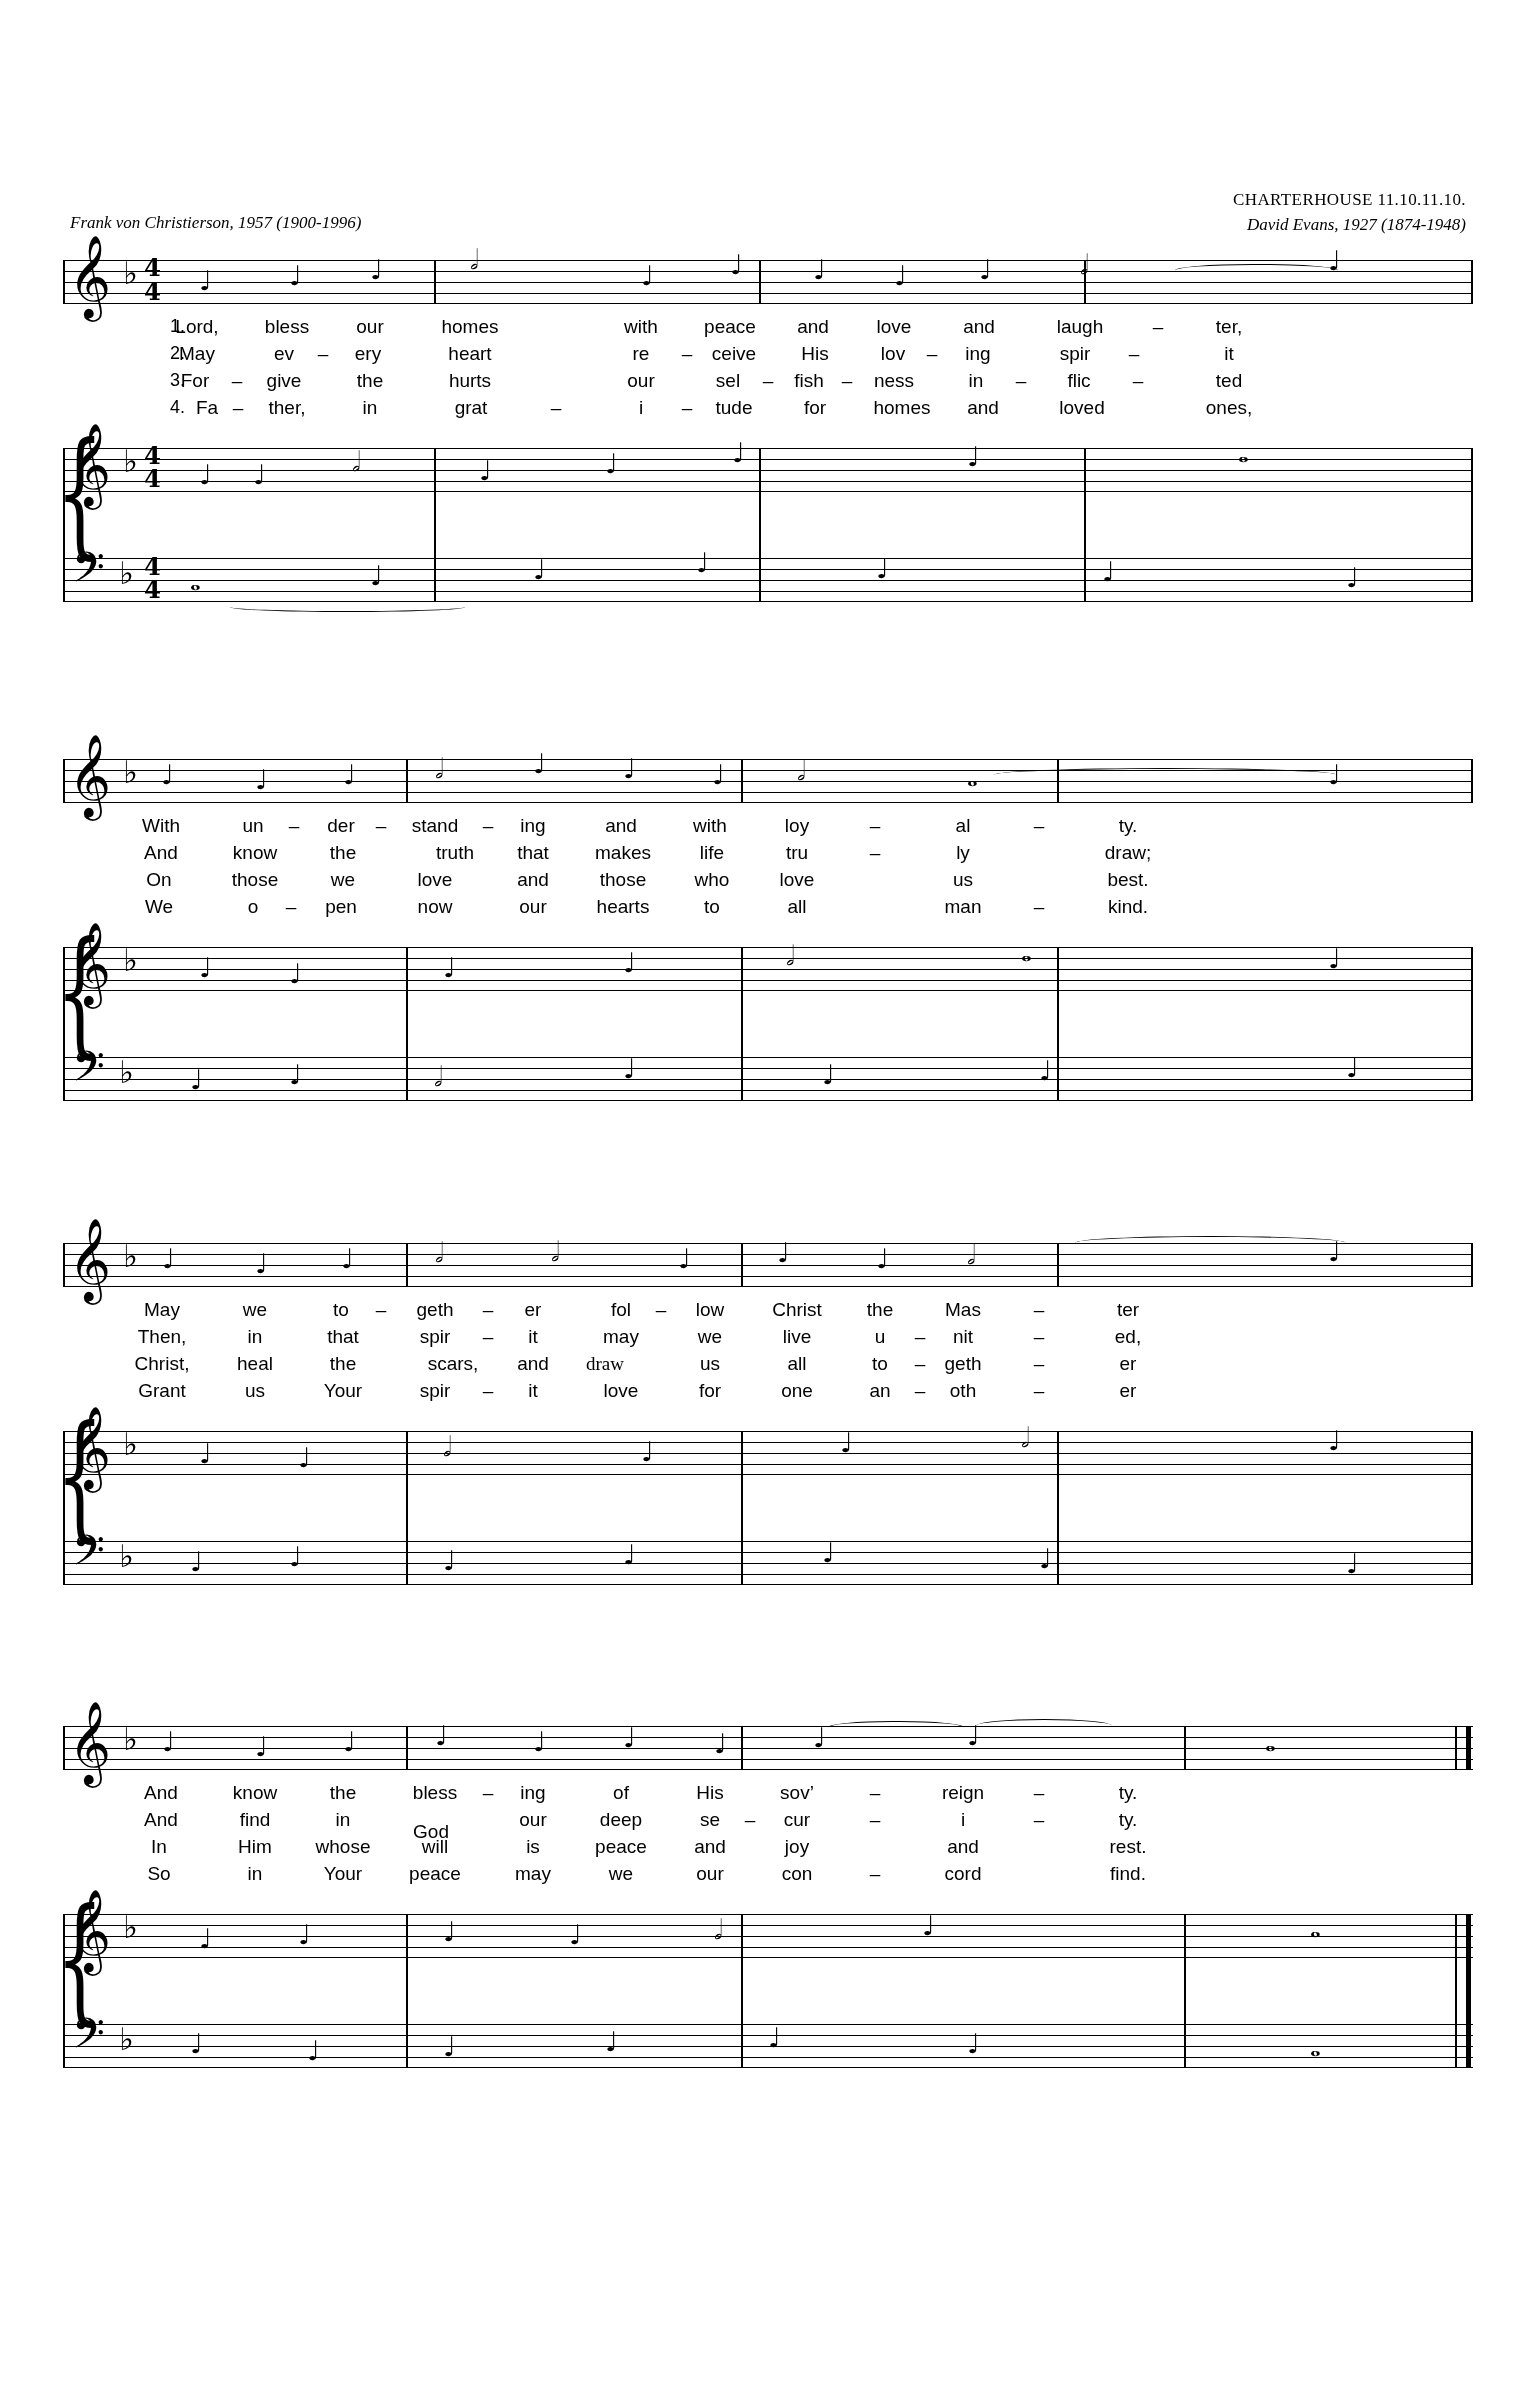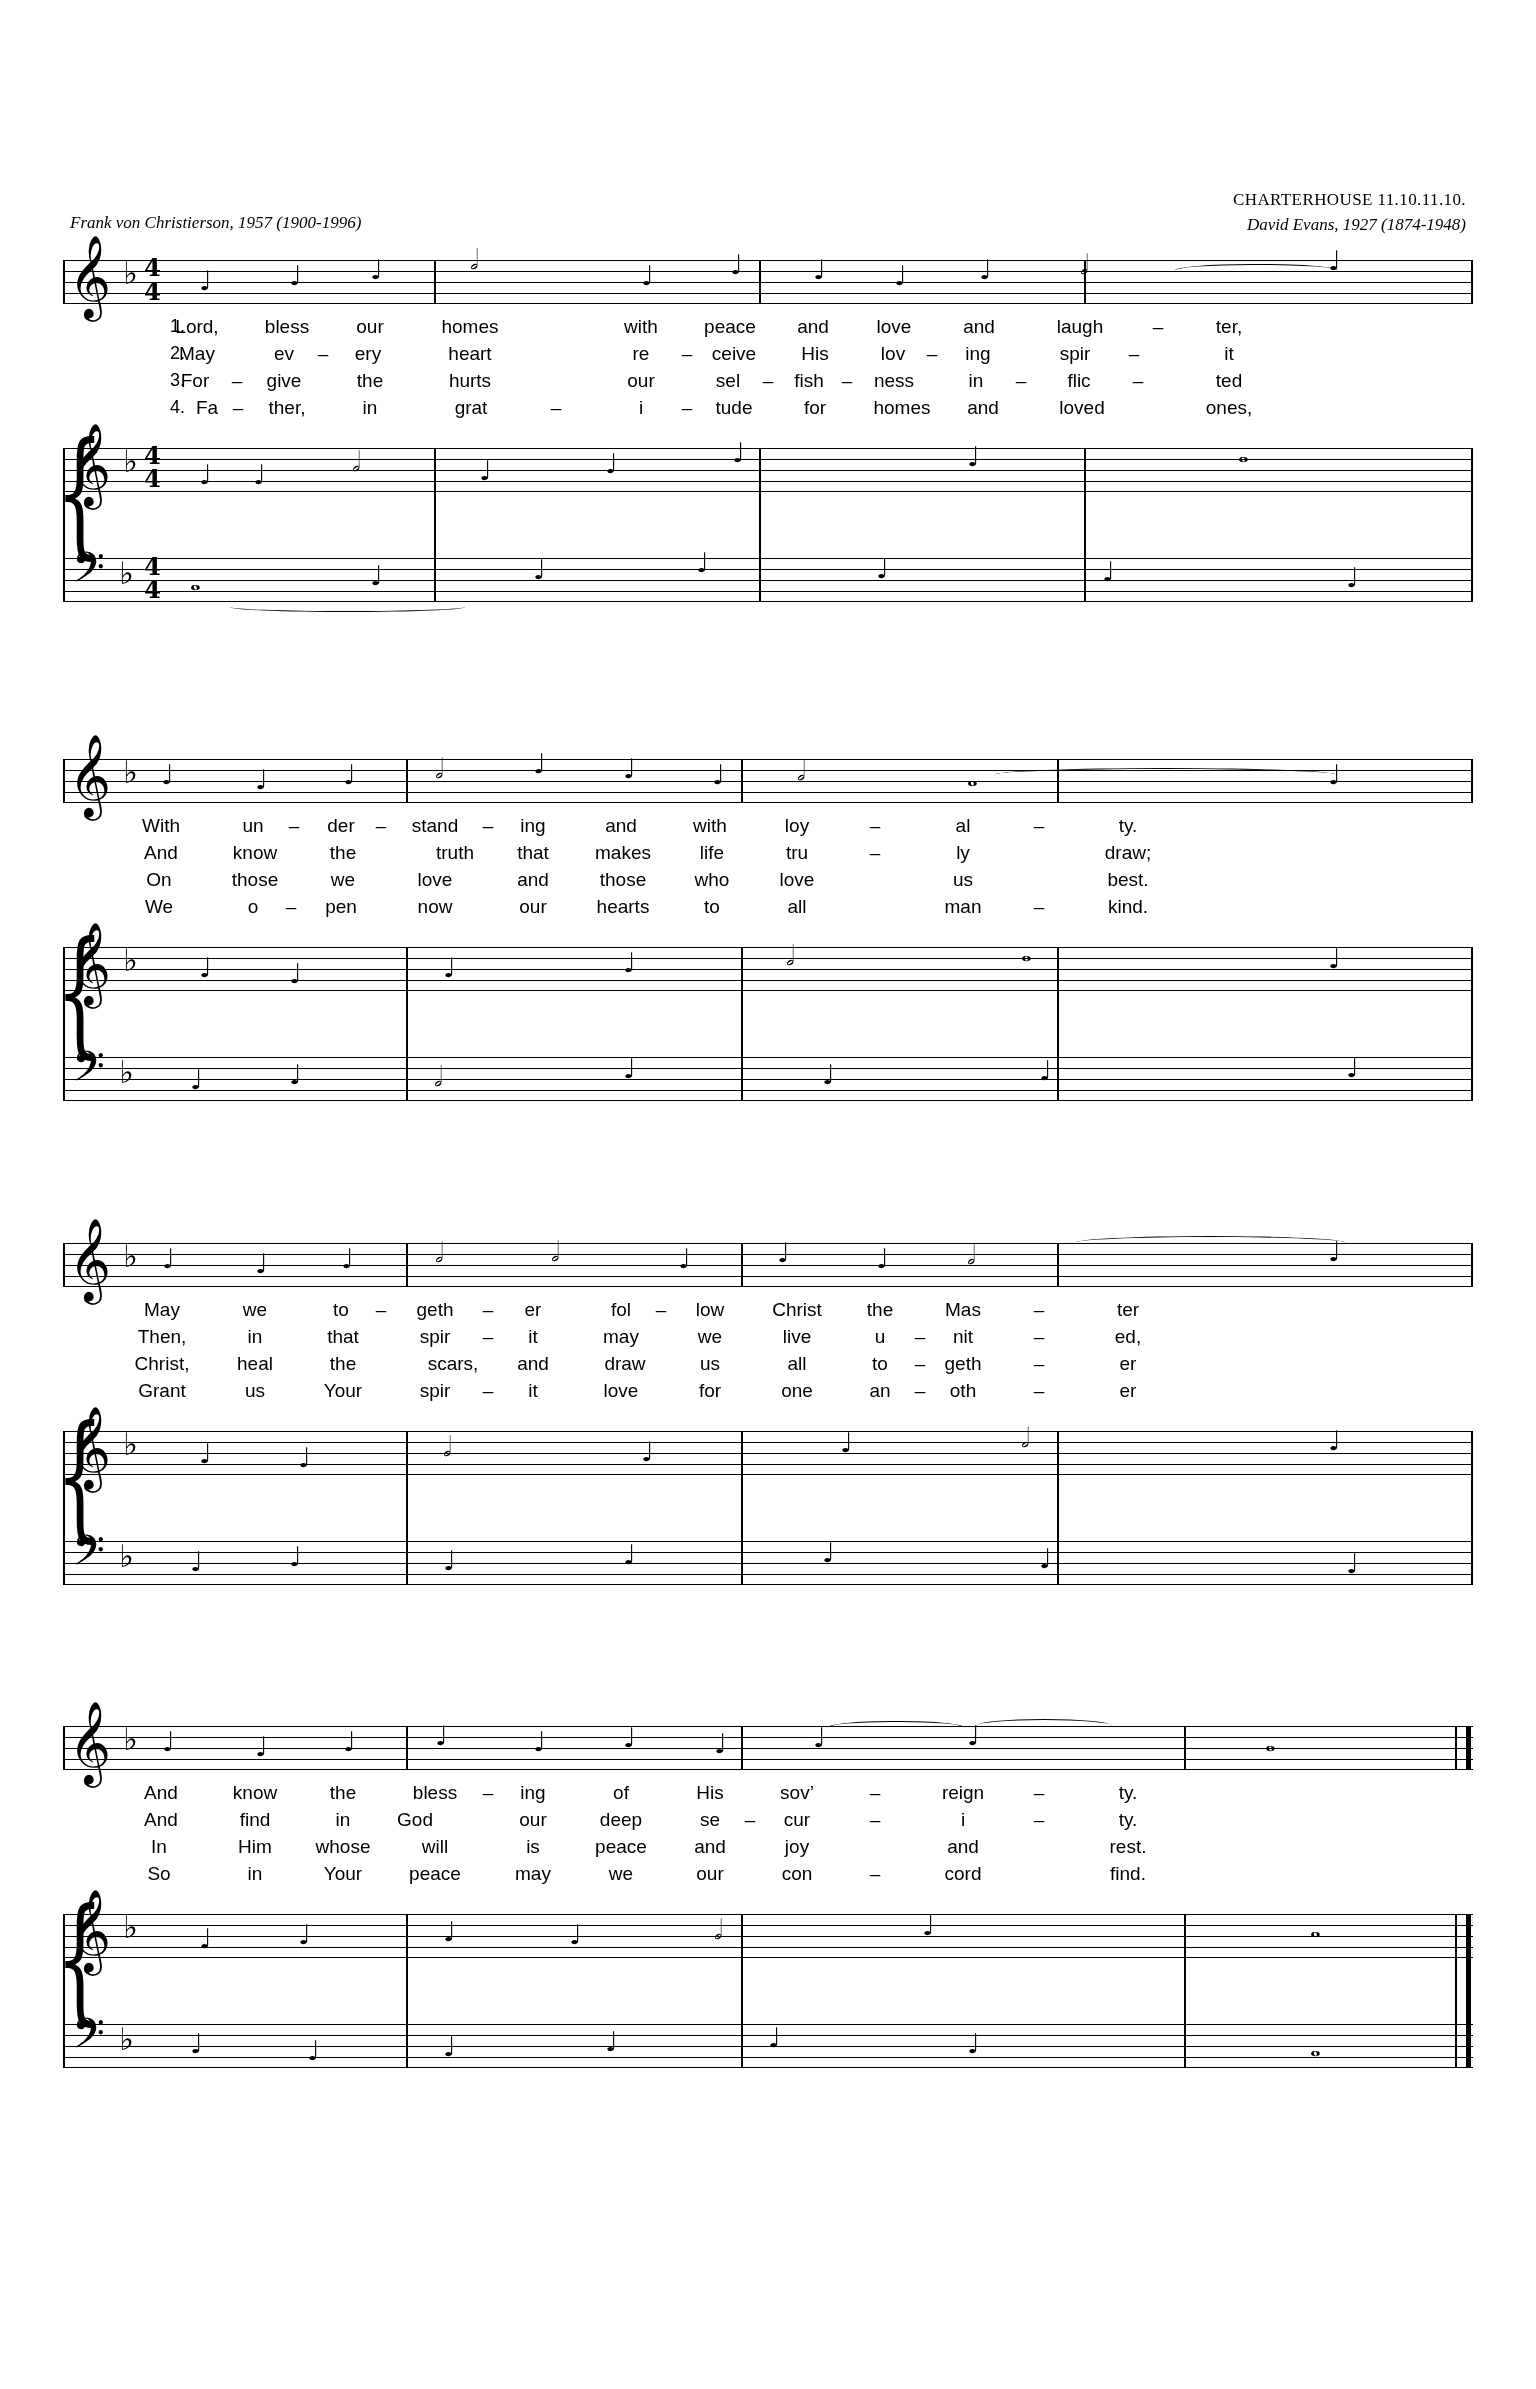--- a/index.html
+++ b/index.html
@@ -533,21 +533,21 @@
         <span class="syl" style="left:900px;">nit</span>
         <span class="syl" style="left:976px;">–</span>
         <span class="syl" style="left:1065px;">ed,</span>
       </div>
       <div class="lyric-line">
         <span class="syl" style="left:99px;">Christ,</span>
         <span class="syl" style="left:192px;">heal</span>
         <span class="syl" style="left:280px;">the</span>
         <span class="syl" style="left:390px;">scars,</span>
         <span class="syl" style="left:470px;">and</span>
-        <span class="syl" style="left:562px;">draw</span>
+        <span class="syl" style="left:542px;font-family:Liberation Serif, serif;">draw</span>
         <span class="syl" style="left:647px;">us</span>
         <span class="syl" style="left:734px;">all</span>
         <span class="syl" style="left:817px;">to</span>
         <span class="syl" style="left:857px;">–</span>
         <span class="syl" style="left:900px;">geth</span>
         <span class="syl" style="left:976px;">–</span>
         <span class="syl" style="left:1065px;">er</span>
       </div>
       <div class="lyric-line">
         <span class="syl" style="left:99px;">Grant</span>
@@ -653,21 +653,21 @@
         <span class="syl" style="left:734px;">sov’</span>
         <span class="syl" style="left:812px;">–</span>
         <span class="syl" style="left:900px;">reign</span>
         <span class="syl" style="left:976px;">–</span>
         <span class="syl" style="left:1065px;">ty.</span>
       </div>
       <div class="lyric-line">
         <span class="syl" style="left:98px;">And</span>
         <span class="syl" style="left:192px;">find</span>
         <span class="syl" style="left:280px;">in</span>
-        <span class="syl" style="left:352px;">God</span>
+        <span class="syl" style="left:368px;margin-top:12px;">God</span>
         <span class="syl" style="left:470px;">our</span>
         <span class="syl" style="left:558px;">deep</span>
         <span class="syl" style="left:647px;">se</span>
         <span class="syl" style="left:687px;">–</span>
         <span class="syl" style="left:734px;">cur</span>
         <span class="syl" style="left:812px;">–</span>
         <span class="syl" style="left:900px;">i</span>
         <span class="syl" style="left:976px;">–</span>
         <span class="syl" style="left:1065px;">ty.</span>
       </div>

